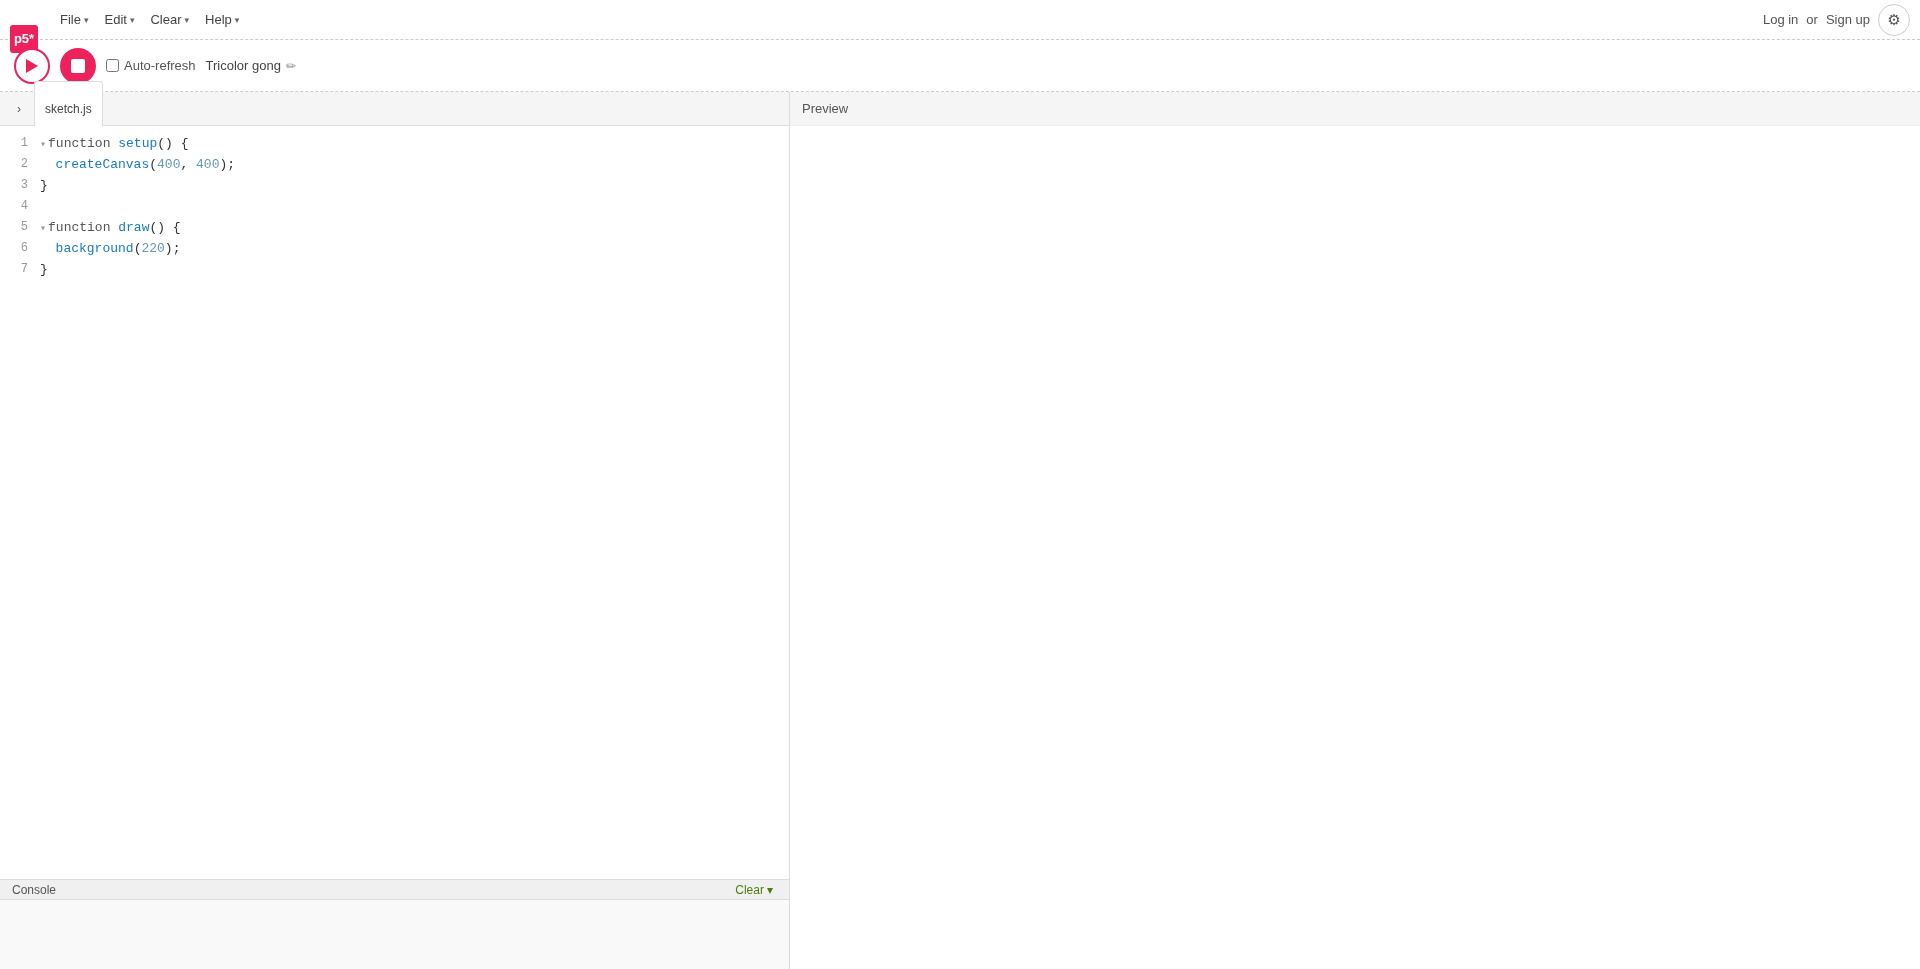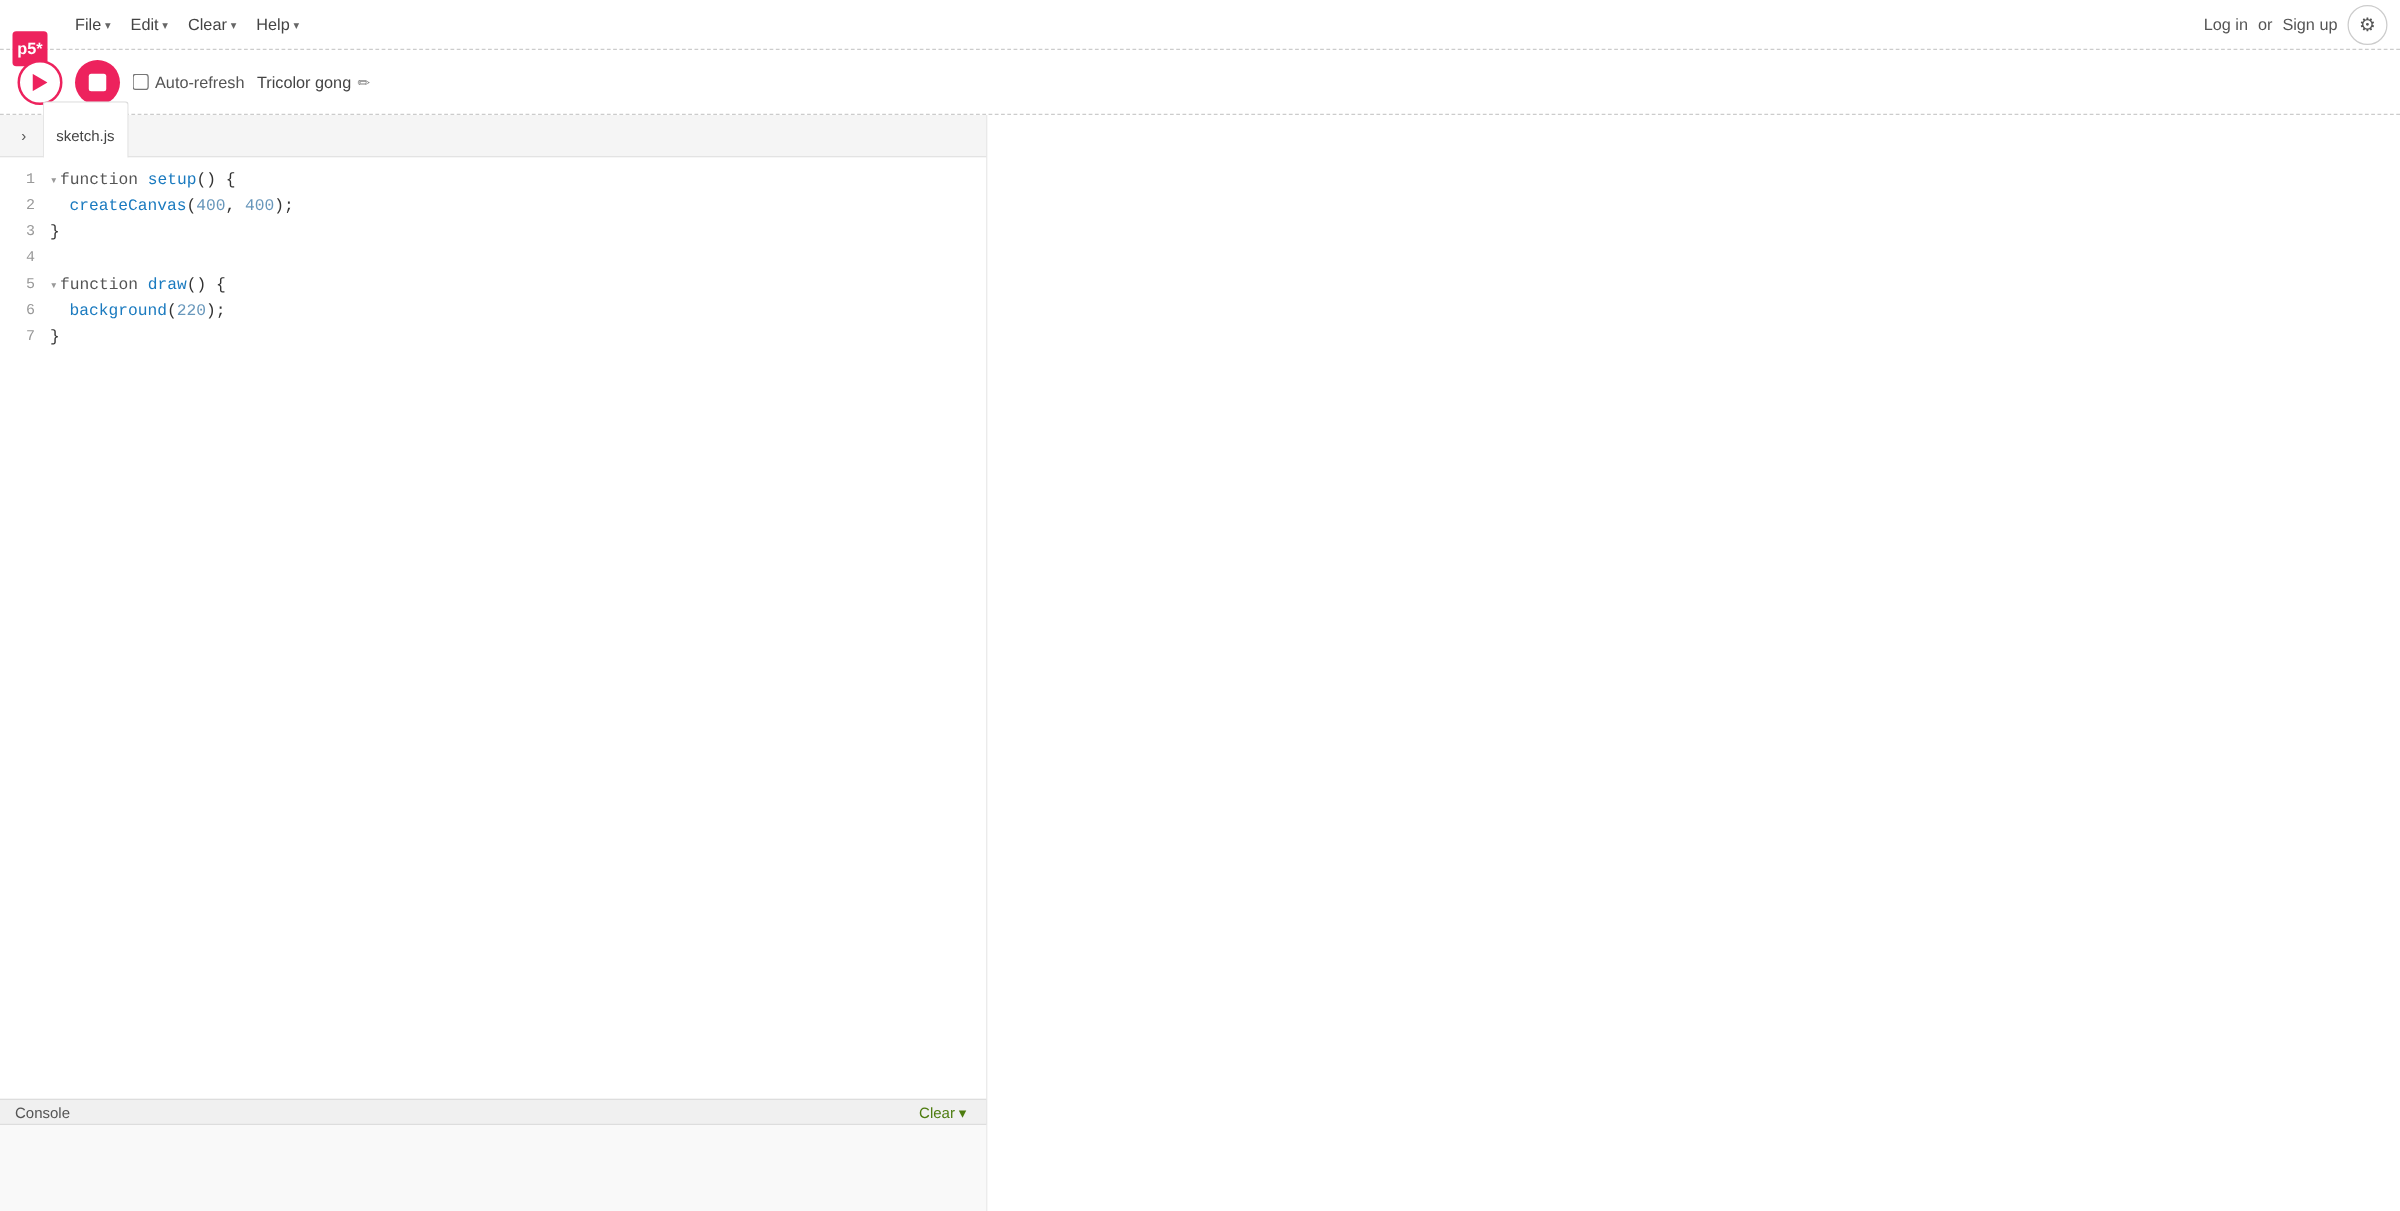--- a/index.html
+++ b/index.html
@@ -404,16 +404,19 @@
           <span>Clear</span>
           <span>▾</span>
         </button>
       </div>
       <div id="console-output"></div>
     </div>
 
   </div>
 
   <div id="preview-panel">
+    <div id="preview-label">
+      <span>Preview</span>
+    </div>
     <div id="preview-content"></div>
   </div>
 
 </div>
 
 </body></html>

